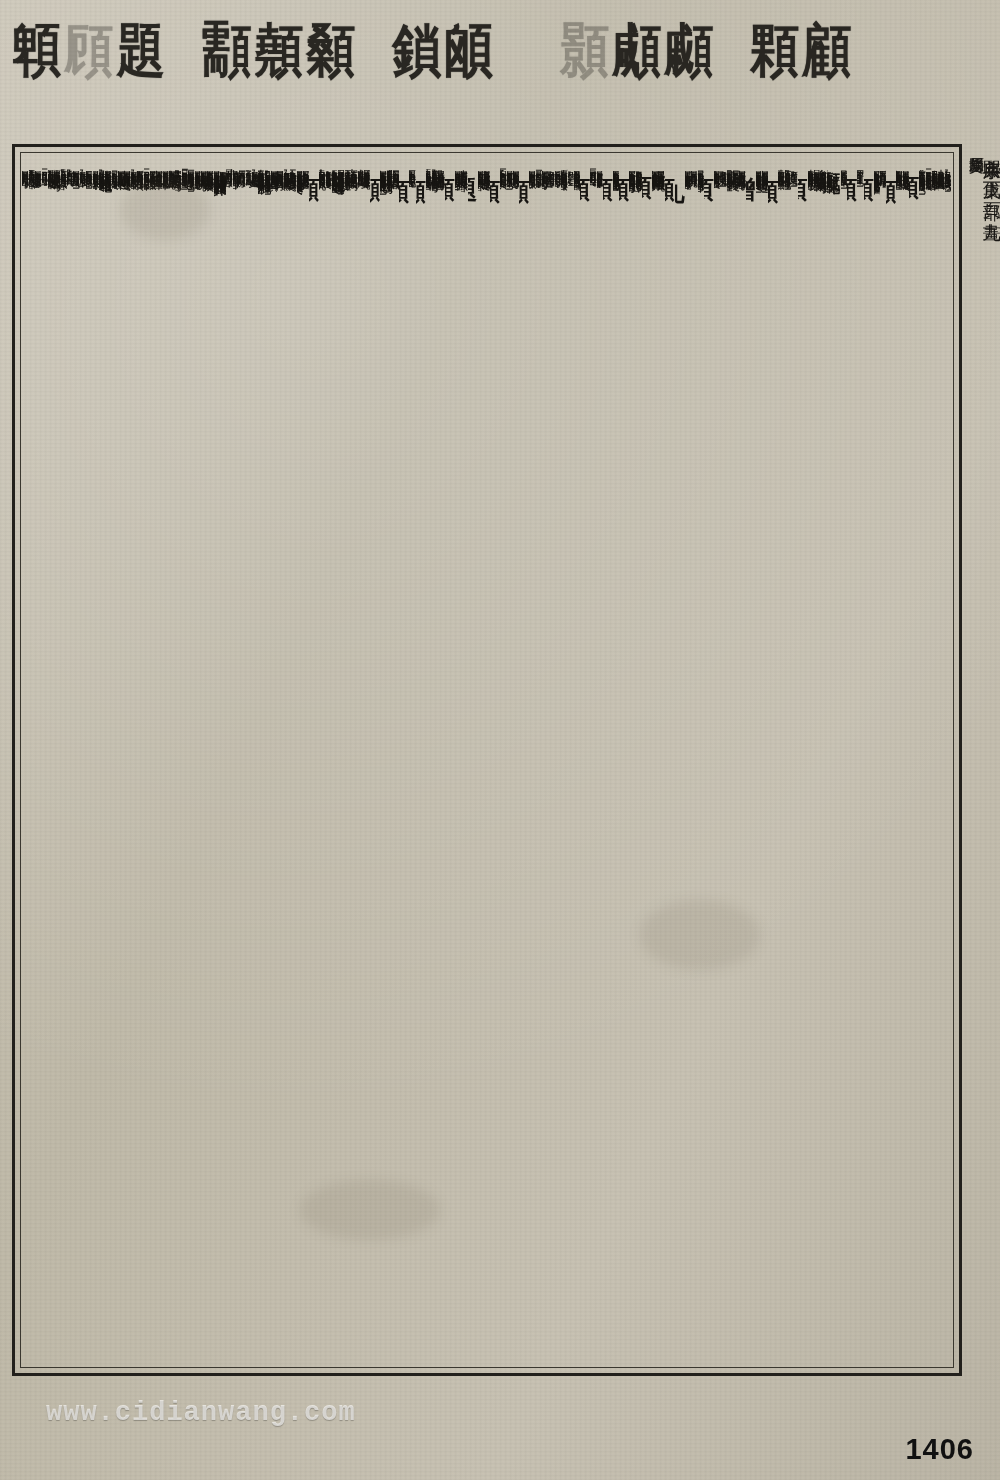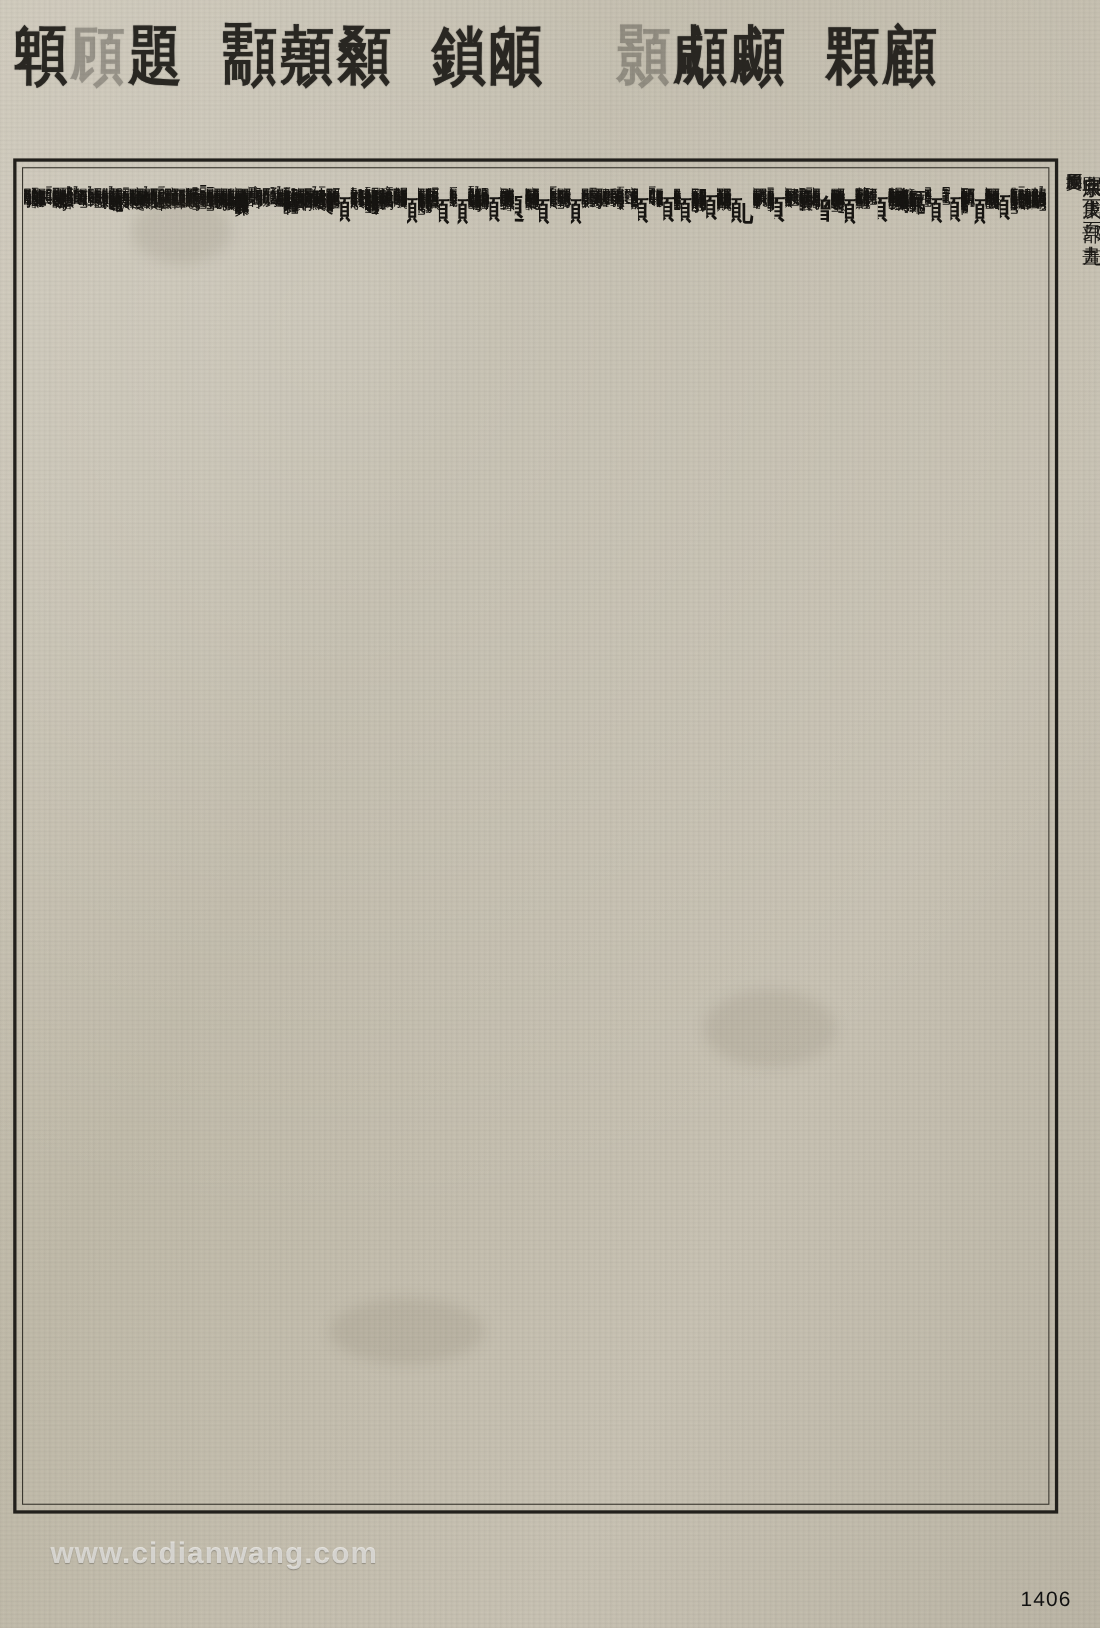--- a/index.html
+++ b/index.html
@@ -97,26 +97,26 @@
     writing-mode:vertical-rl;text-orientation:upright;
     font-family:"DejaVu Serif", serif;
     font-size:15px;color:#1b1916;line-height:1.1;
     position:absolute;top:6px;left:2px;height:1220px;
   }
   .rs.b{font-size:18px;left:16px;}
   
   #pageno{
     position:absolute;right:26px;bottom:14px;
     font-family:"Liberation Sans", sans-serif;
-    font-size:19px;color:#111;letter-spacing:1px;
+    font-size:29px;color:#111;letter-spacing:1px;font-weight:bold;
   }
   
   #wm{
     position:absolute;left:46px;bottom:52px;
-    font-family:Liberation Sans, sans-serif;
+    font-family:Liberation Mono, monospace;
     font-size:27px;font-weight:bold;
     color:rgba(255,255,255,0.62);
     text-shadow:0 1px 1px rgba(0,0,0,0.25);
     letter-spacing:1px;
     white-space:nowrap;
   }
   
   .blot{position:absolute;border-radius:50%;background:rgba(90,80,60,0.10);filter:blur(6px);pointer-events:none;}
 </style>
 </head>

